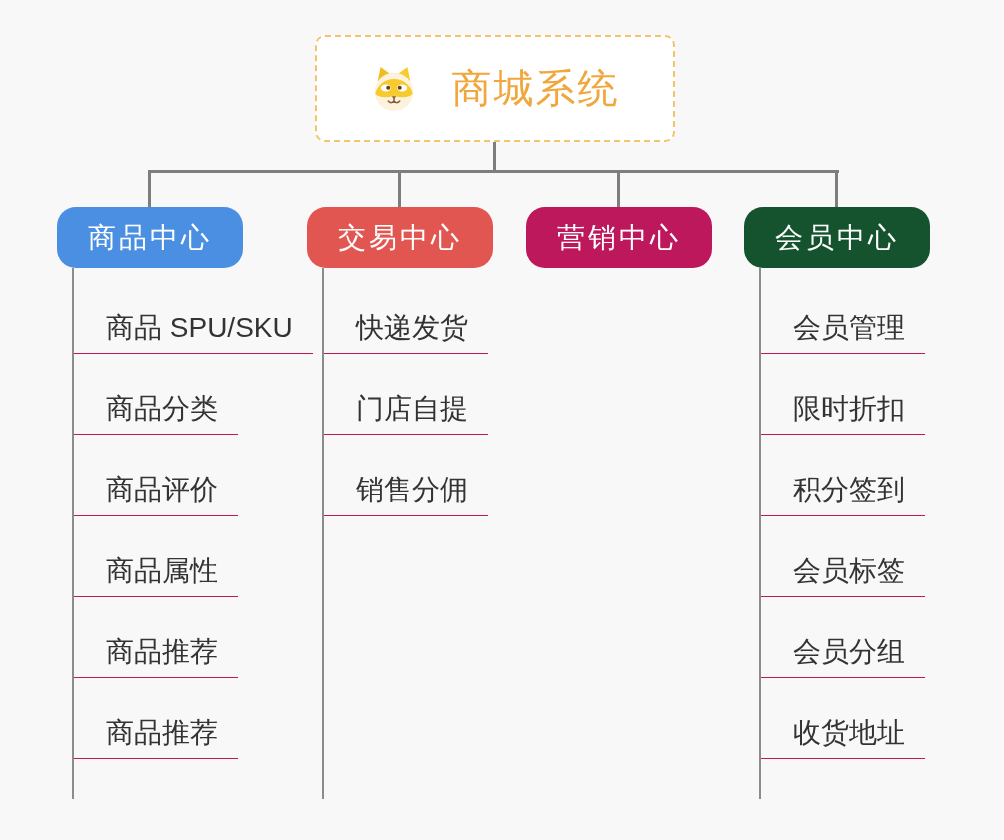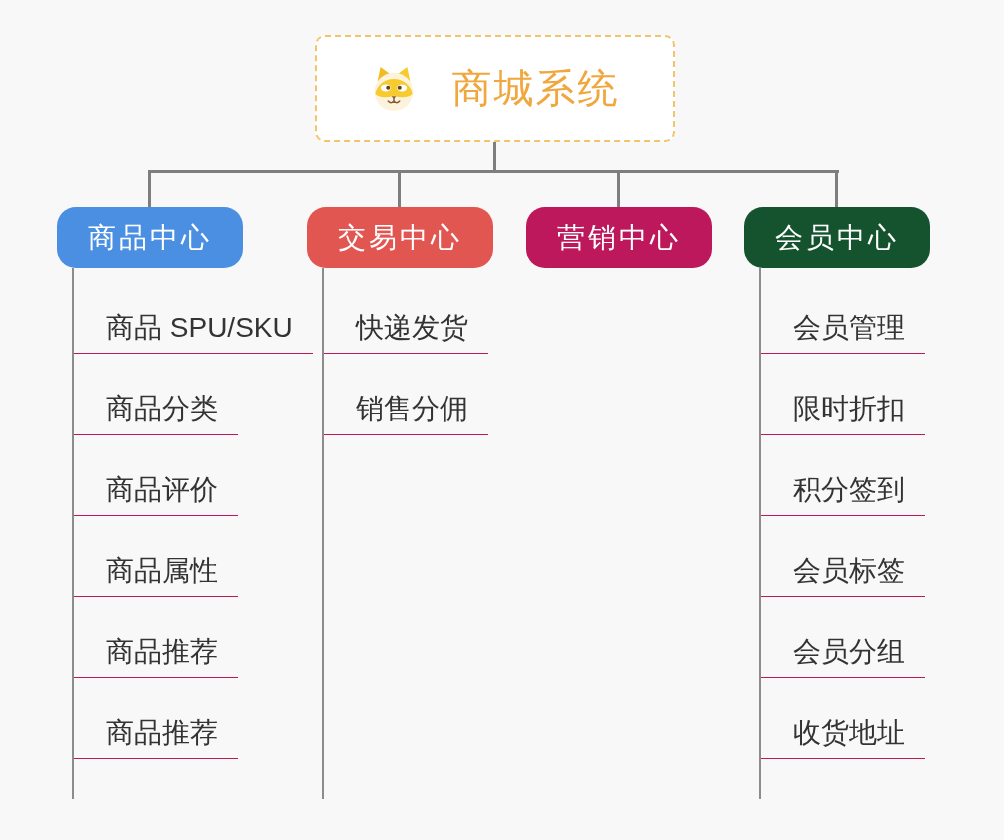--- a/index.html
+++ b/index.html
@@ -117,20 +117,21 @@
     <li>商品 SPU/SKU</li>
     <li>商品分类</li>
     <li>商品评价</li>
     <li>商品属性</li>
     <li>商品推荐</li>
     <li>商品推荐</li>
   </ul>
 
   <ul class="col col-2">
     <li>快递发货</li>
+    <li>门店自提</li>
     <li>销售分佣</li>
   </ul>
 
 
   <ul class="col col-4">
     <li>会员管理</li>
     <li>限时折扣</li>
     <li>积分签到</li>
     <li>会员标签</li>
     <li>会员分组</li>

